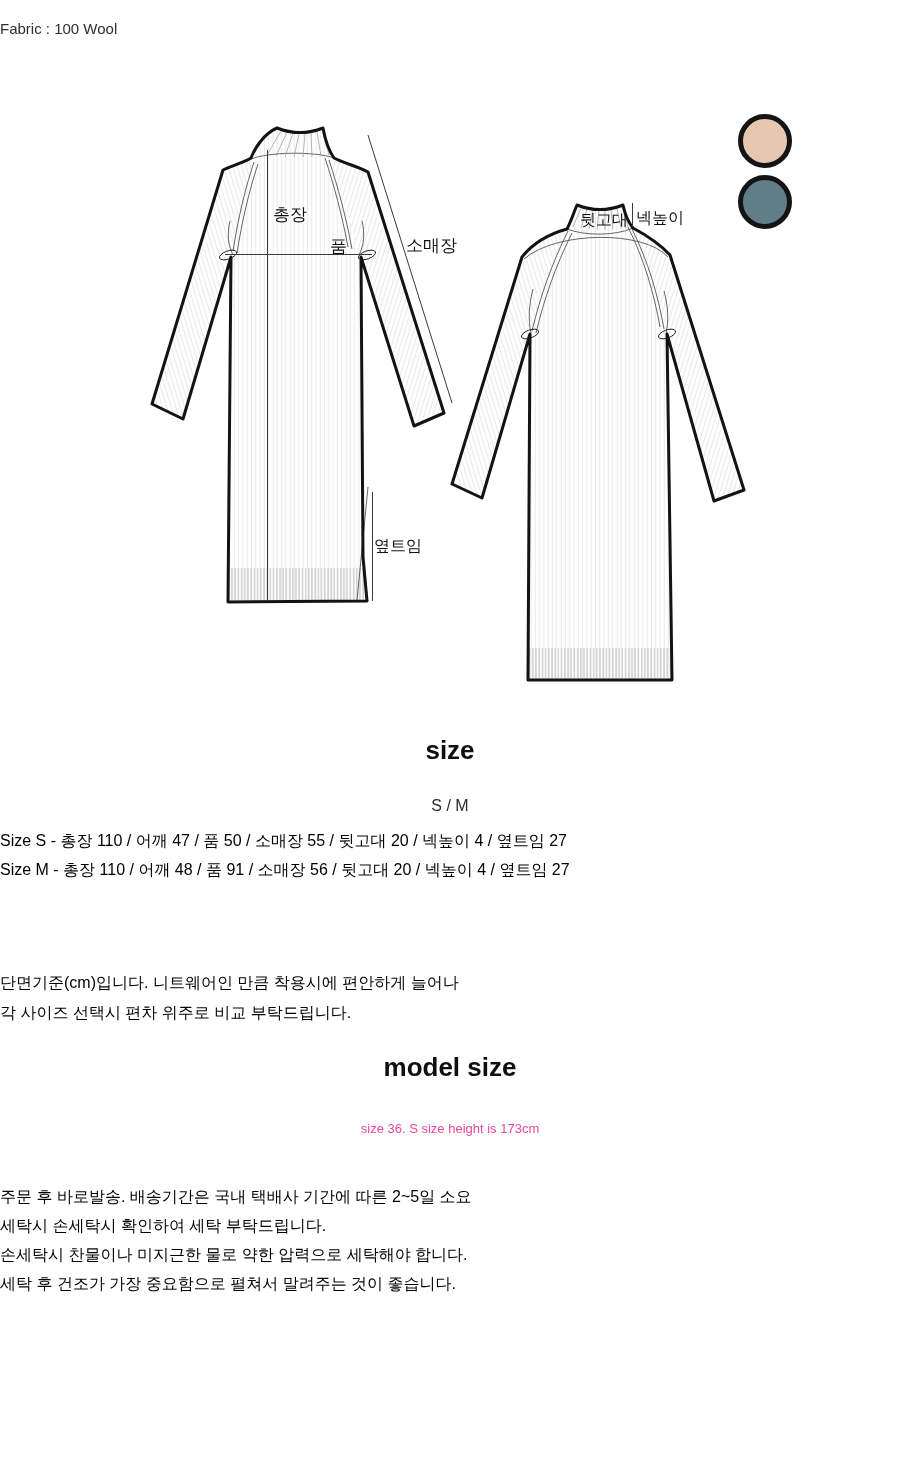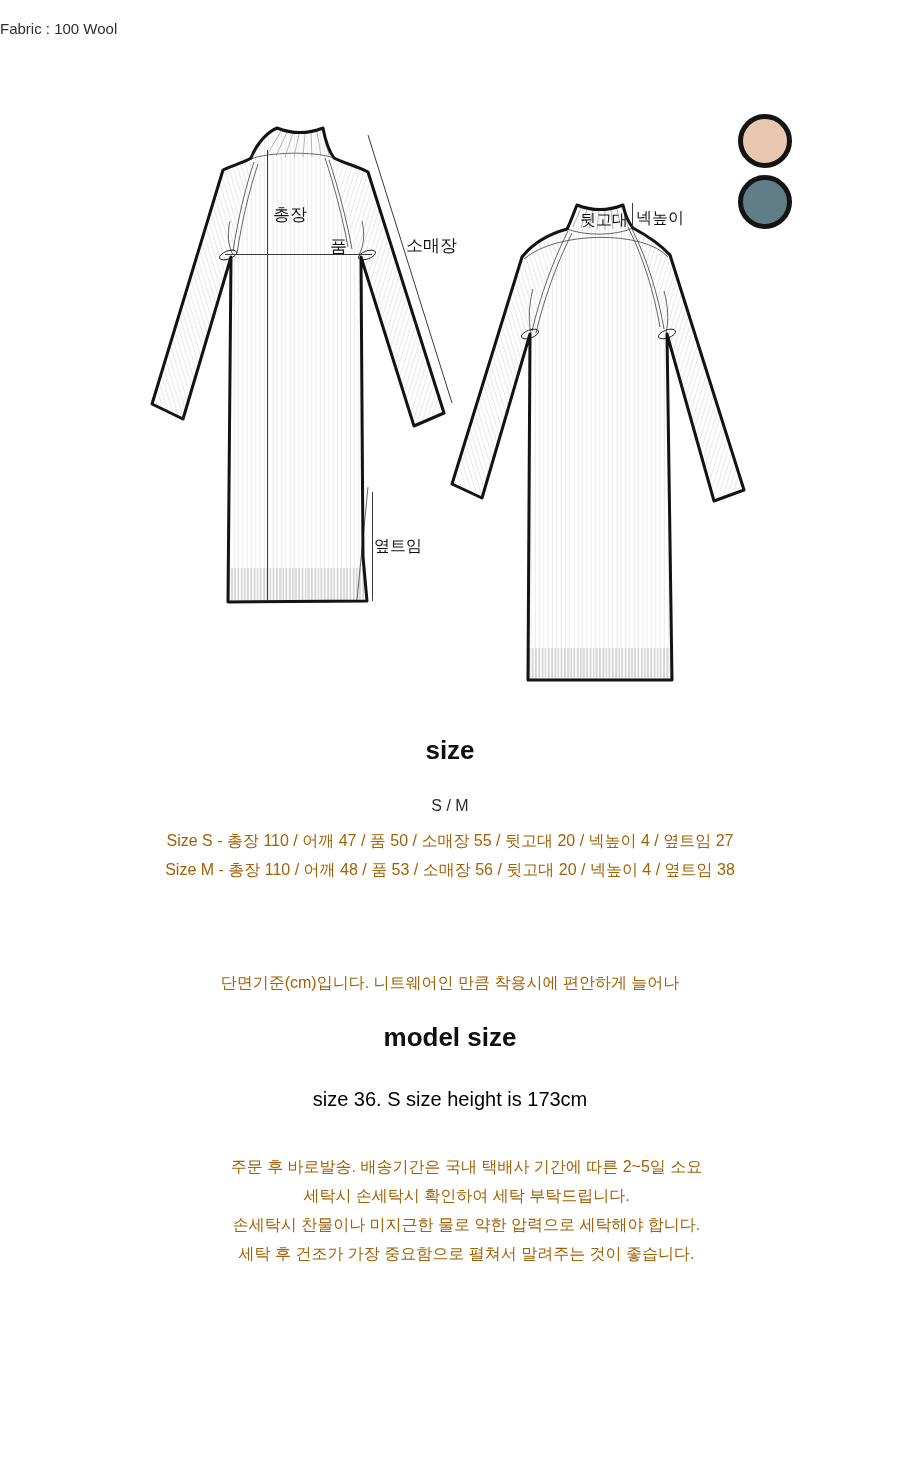--- a/index.html
+++ b/index.html
@@ -52,36 +52,36 @@
 
   .size-range {
     margin-top: 33px;
     text-align: center;
     font-size: 16px;
     line-height: 17px;
     color: #2b2b2b;
   }
   .size-rows { margin-top: 12px; }
   .size-rows p, .notes p, .care p {
-    text-align: center;
+    text-align: left;
     font-size: 16px;
-    color: #a16207;
+    color: #000000;
   }
   .size-rows p { line-height: 29px; }
   .notes { margin-top: 84px; }
   .notes p { line-height: 30px; }
   .model-info {
     margin-top: 39px;
     text-align: center;
-    font-size: 20px;
+    font-size: 13px;
     line-height: 18px;
-    color: #000000;
+    color: #ec4899;
   }
   .care { margin-top: 44px; }
-  .care p { line-height: 29px; padding-left: 33px; }
+  .care p { line-height: 29px; }
 </style>
 </head>
 <body>
 
 <div class="page">
 
   <div class="fabric-line">Fabric : 100 Wool</div>
 
   <div class="diagram">
     <svg width="900" height="620" viewBox="0 90 900 620">
@@ -209,25 +209,26 @@
     <div class="swatch s1" style="background-color: rgb(232, 199, 176);"></div>
     <div class="swatch s2" style="background-color: rgb(97, 125, 135);"></div>
   </div>
 
   <h2 class="heading">size</h2>
 
   <p class="size-range">S / M</p>
 
   <div class="size-rows">
     <p>Size S - 총장 110 / 어깨 47 / 품 50 / 소매장 55 / 뒷고대 20 / 넥높이 4 / 옆트임 27</p>
-    <p>Size M - 총장 110 / 어깨 48 / 품 53 / 소매장 56 / 뒷고대 20 / 넥높이 4 / 옆트임 38</p>
+    <p>Size M - 총장 110 / 어깨 48 / 품 91 / 소매장 56 / 뒷고대 20 / 넥높이 4 / 옆트임 27</p>
   </div>
 
   <div class="notes">
     <p>단면기준(cm)입니다. 니트웨어인 만큼 착용시에 편안하게 늘어나</p>
+    <p>각 사이즈 선택시 편차 위주로 비교 부탁드립니다.</p>
   </div>
 
   <h2 class="heading model">model size</h2>
 
   <p class="model-info">size 36. S size height is 173cm</p>
 
   <div class="care">
     <p>주문 후 바로발송. 배송기간은 국내 택배사 기간에 따른 2~5일 소요</p>
     <p>세탁시 손세탁시 확인하여 세탁 부탁드립니다.</p>
     <p>손세탁시 찬물이나 미지근한 물로 약한 압력으로 세탁해야 합니다.</p>

